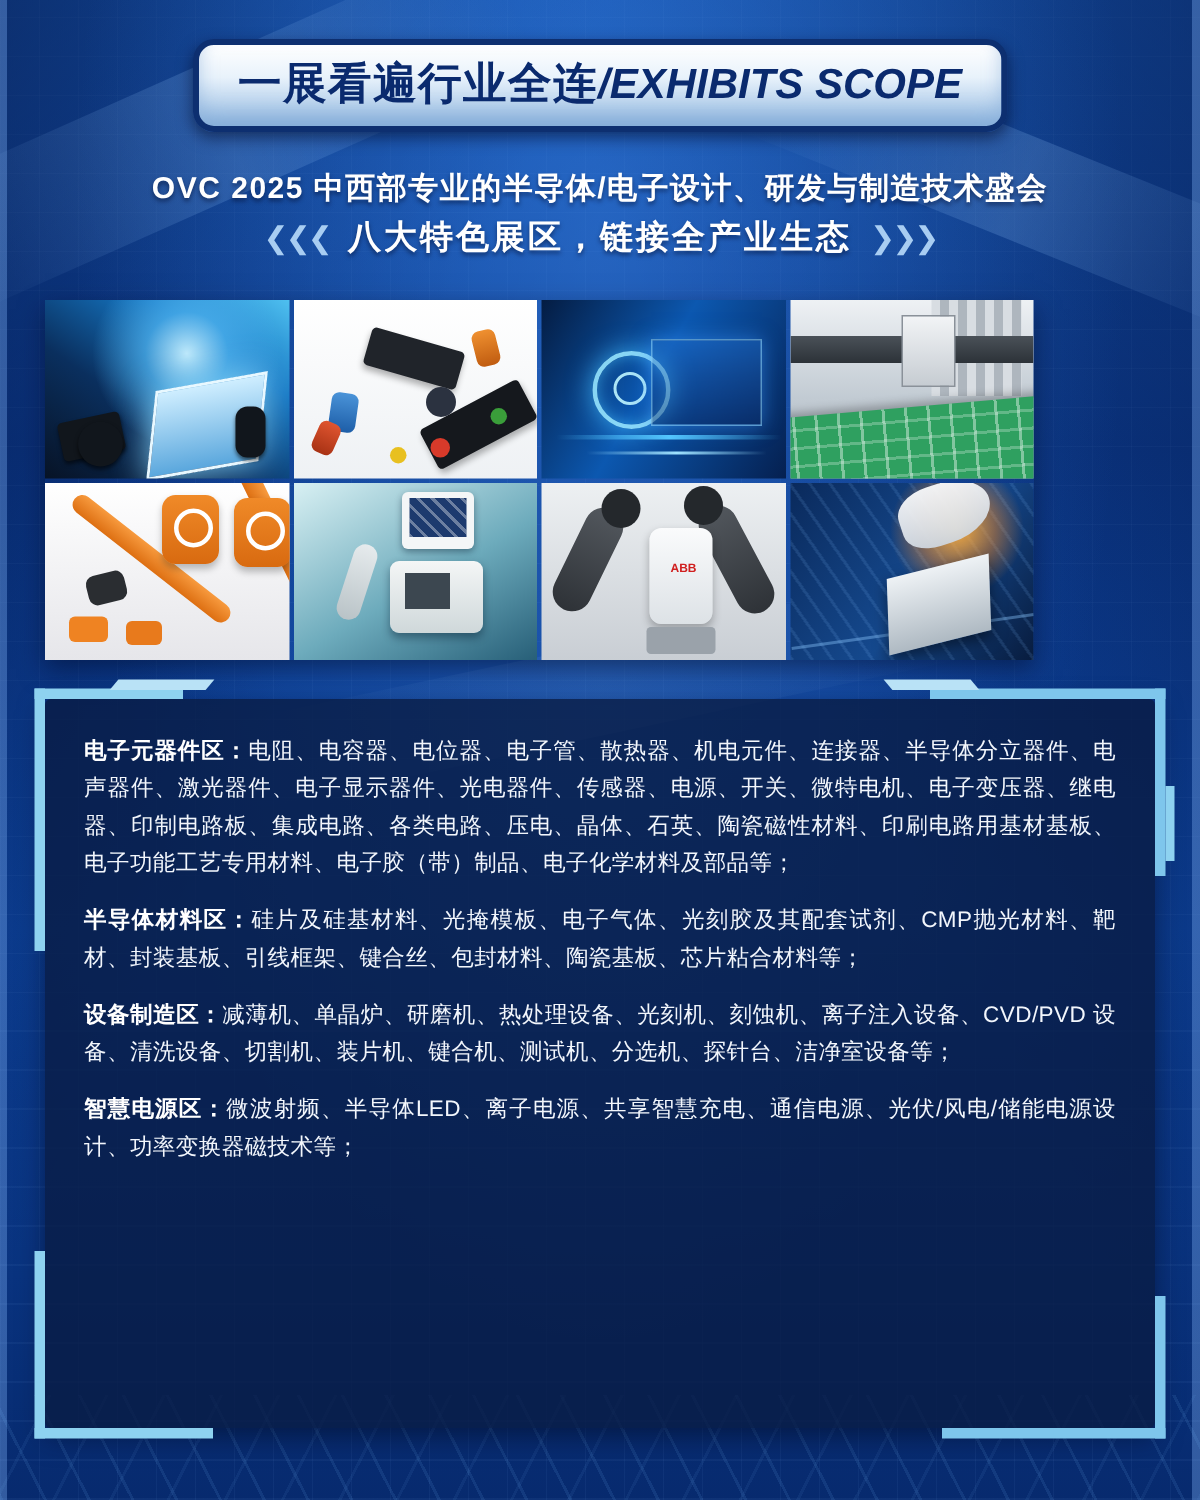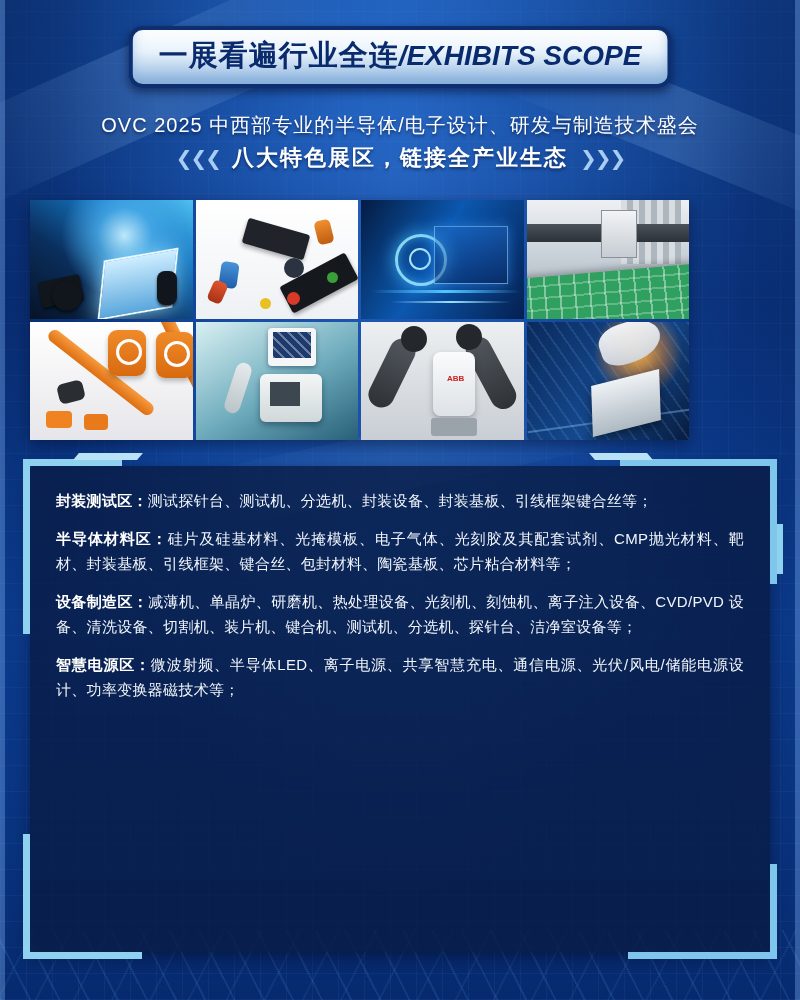--- a/index.html
+++ b/index.html
@@ -29,21 +29,21 @@
   .banner{position:absolute;left:50%;top:26px;transform:translateX(-50%);
     background:linear-gradient(180deg,#ffffff 0%,#e8f2fb 40%,#a9c8e8 85%,#8db5dd 100%);
     border:4px solid #0d2f70;border-radius:14px;padding:6px 26px 8px;
     box-shadow:0 4px 10px rgba(0,10,40,.55), inset 0 -8px 12px rgba(130,170,215,.55);
     white-space:nowrap;}
   .banner .cn{font-size:29px;font-weight:800;color:#0a2a6e;letter-spacing:1px;margin-top:42px;}
   .banner .en{font-size:28px;font-weight:800;font-style:italic;color:#0a2a6e;letter-spacing:0px;}
 
   
   .intro1{position:absolute;left:0;right:0;top:112px;text-align:center;color:#ffffff;
-    font-size:20px;font-weight:400;letter-spacing:1px;text-shadow:0 2px 3px rgba(0,10,40,.5);}
+    font-size:20px;font-weight:700;letter-spacing:1px;text-shadow:0 2px 3px rgba(0,10,40,.5);}
   .intro2{position:absolute;left:0;right:0;top:143px;text-align:center;color:#ffffff;
     font-size:22px;font-weight:700;letter-spacing:2px;text-shadow:0 2px 3px rgba(0,10,40,.5);}
   .chev{color:#a8cdf2;font-weight:700;font-size:20px;letter-spacing:-2px;margin:0 12px;text-shadow:none;}
 
   
   .grid{position:absolute;left:30px;top:200px;width:659px;height:240px;display:grid;
     grid-template-columns:repeat(4,1fr);grid-template-rows:1fr 1fr;gap:3px;
     box-shadow:0 6px 16px rgba(0,10,40,.5);}
   .ph{position:relative;overflow:hidden;}
   .ph *{position:absolute;}
@@ -222,18 +222,18 @@
 
   <div class="panel">
     <div class="br br-tl"></div>
     <div class="br br-tr"></div>
     <div class="br br-bl"></div>
     <div class="br br-br"></div>
     <div class="tab-l"></div>
     <div class="tab-r"></div>
     <div class="side-r"></div>
 
-    <p class="zone"><b>封装测试区：</b><span>测试探针台、测试机、分选机、封装设备、封装基板、引线框架键合丝等；</span></p>
+    <p class="zone"><b>电子元器件区：</b><span>电阻、电容器、电位器、电子管、散热器、机电元件、连接器、半导体分立器件、电声器件、激光器件、电子显示器件、光电器件、传感器、电源、开关、微特电机、电子变压器、继电器、印制电路板、集成电路、各类电路、压电、晶体、石英、陶瓷磁性材料、印刷电路用基材基板、电子功能工艺专用材料、电子胶（带）制品、电子化学材料及部品等；</span></p>
     <p class="zone"><b>半导体材料区：</b><span>硅片及硅基材料、光掩模板、电子气体、光刻胶及其配套试剂、CMP抛光材料、靶材、封装基板、引线框架、键合丝、包封材料、陶瓷基板、芯片粘合材料等；</span></p>
     <p class="zone"><b>设备制造区：</b><span>减薄机、单晶炉、研磨机、热处理设备、光刻机、刻蚀机、离子注入设备、CVD/PVD 设备、清洗设备、切割机、装片机、键合机、测试机、分选机、探针台、洁净室设备等；</span></p>
     <p class="zone"><b>智慧电源区：</b><span>微波射频、半导体LED、离子电源、共享智慧充电、通信电源、光伏/风电/储能电源设计、功率变换器磁技术等；</span></p>
   </div>
 </div>
 
 </body></html>

